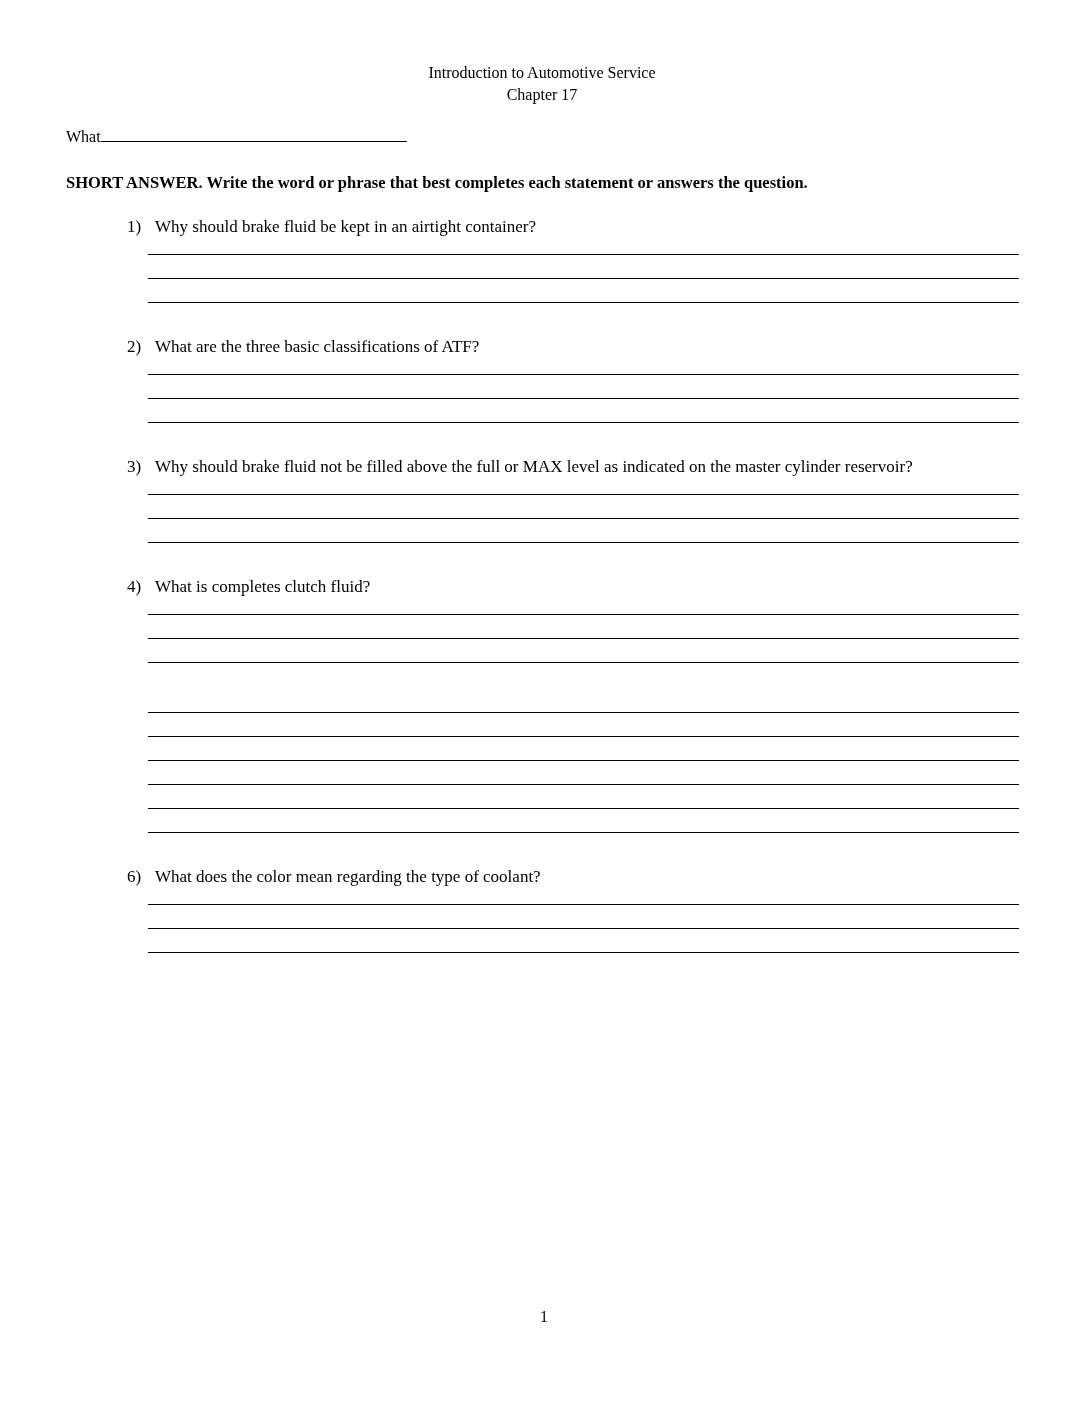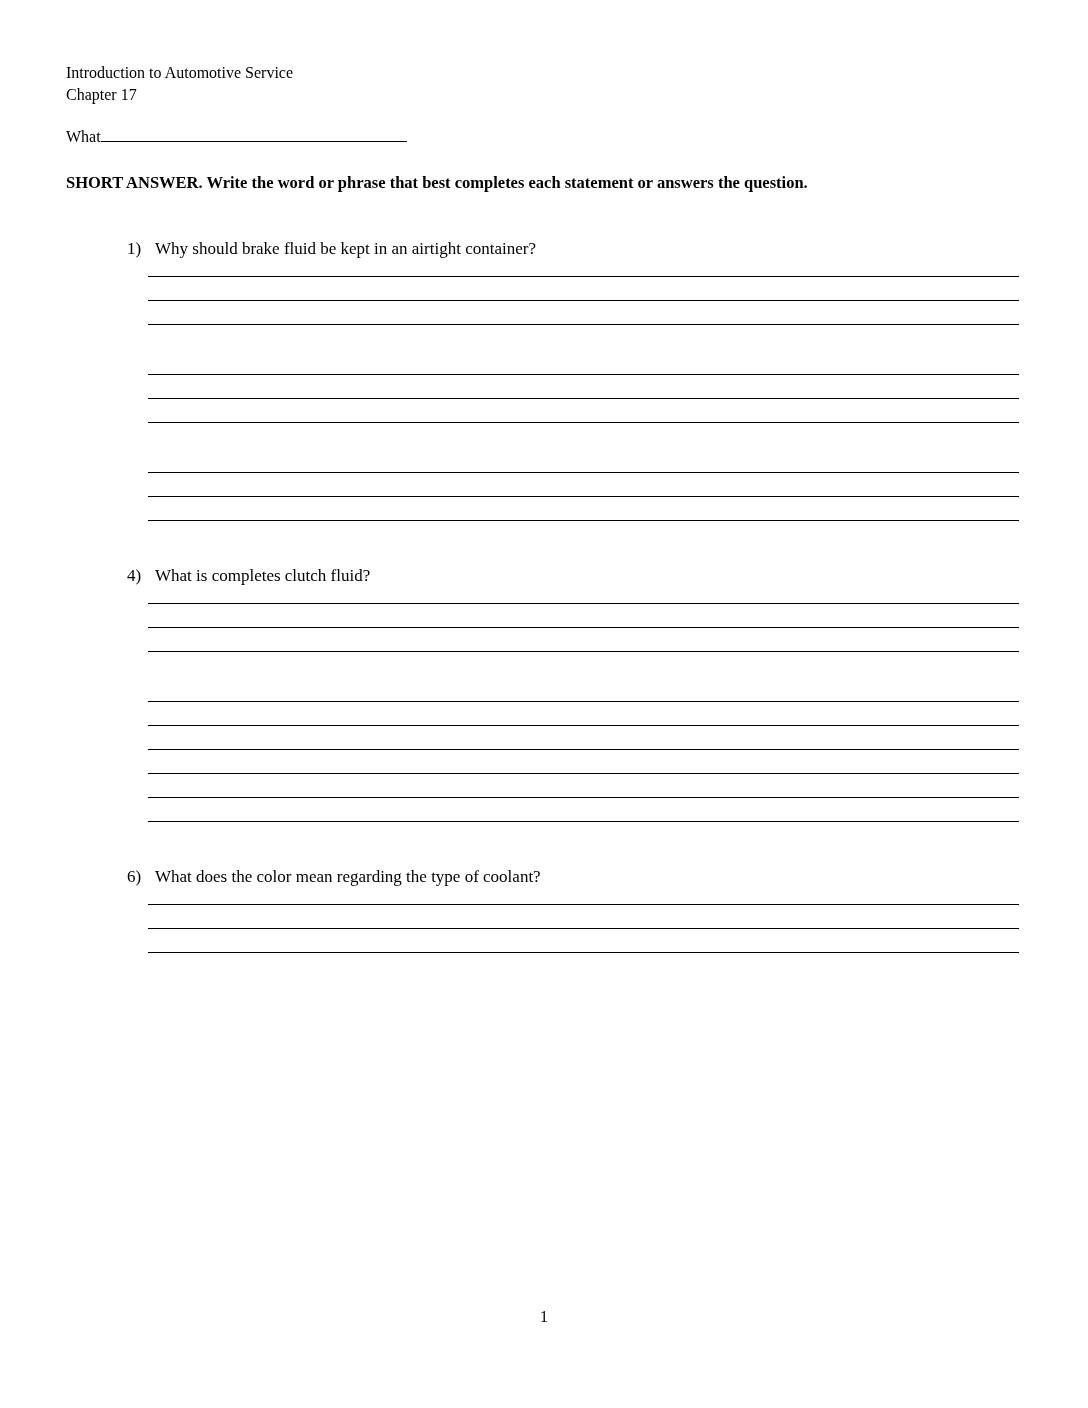--- a/index.html
+++ b/index.html
@@ -12,20 +12,21 @@
     position: relative;
     width: 1088px;
     height: 1408px;
     background: #ffffff;
     padding: 62px 70px 0 66px;
     overflow: hidden;
   }
   .doc-header div {
     font-size: 16px;
     line-height: 22px;
+    text-align: center;
   }
   .name-row {
     margin-top: 20px;
     font-size: 16px;
     line-height: 22px;
     white-space: nowrap;
   }
   .name-line {
     display: inline-block;
     width: 306px;
@@ -42,21 +43,20 @@
   .questions {
     margin-top: 22px;
   }
   .question {
     margin-bottom: 33px;
   }
   .q-text {
     margin-left: 61px;
     font-size: 17px;
     line-height: 22px;
-    margin-top: 44px;
   }
   .q-num {
     display: inline-block;
     min-width: 21px;
     margin-right: 7px;
   }
   .answer-lines {
     margin-left: 82px;
     width: 871px;
   }
@@ -98,28 +98,34 @@
       <span class="q-num">1)</span><span>Why should brake fluid be kept in an airtight container?</span>
     </div>
     <div class="answer-lines">
           <div class="answer-line"></div>
           <div class="answer-line"></div>
           <div class="answer-line"></div>
         </div>
   </div>
 
   <div class="question">
+    <div class="q-text">
+      <span class="q-num">2)</span><span>What are the three basic classifications of ATF?</span>
+    </div>
     <div class="answer-lines">
           <div class="answer-line"></div>
           <div class="answer-line"></div>
           <div class="answer-line"></div>
         </div>
   </div>
 
   <div class="question">
+    <div class="q-text">
+      <span class="q-num">3)</span><span>Why should brake fluid not be filled above the full or MAX level as indicated on the master cylinder reservoir?</span>
+    </div>
     <div class="answer-lines">
           <div class="answer-line"></div>
           <div class="answer-line"></div>
           <div class="answer-line"></div>
         </div>
   </div>
 
   <div class="question">
     <div class="q-text">
       <span class="q-num">4)</span><span>What is completes clutch fluid?</span>

